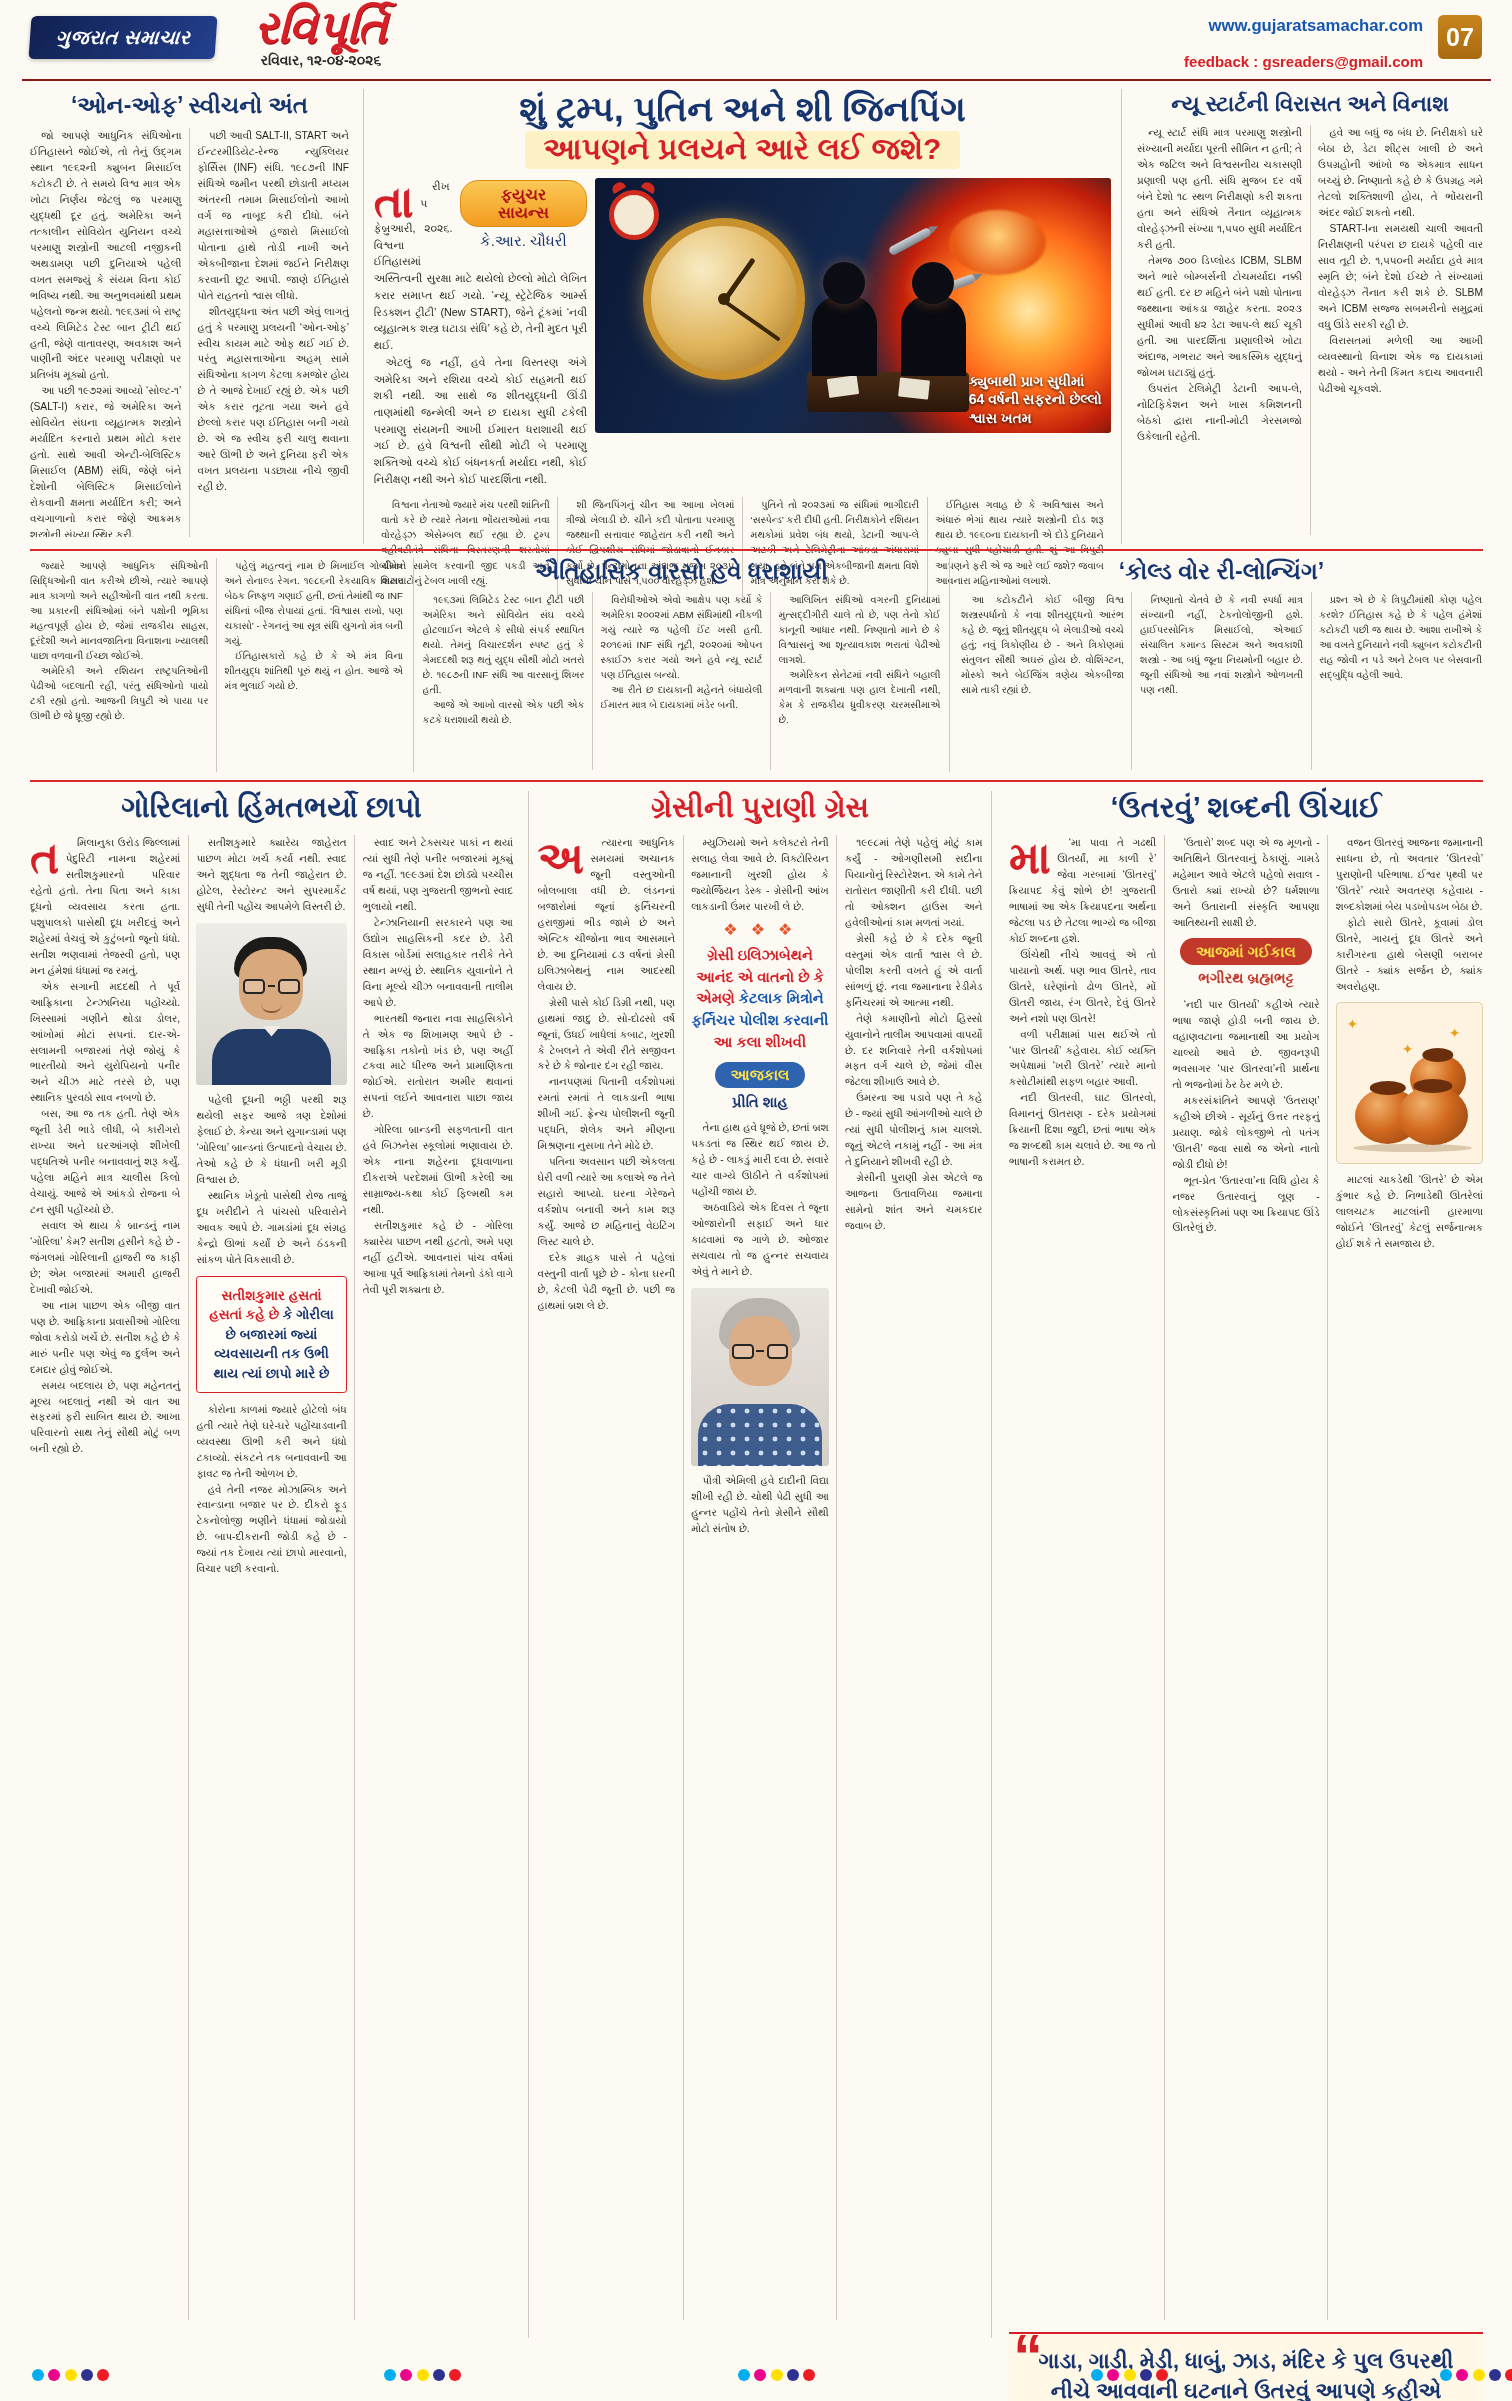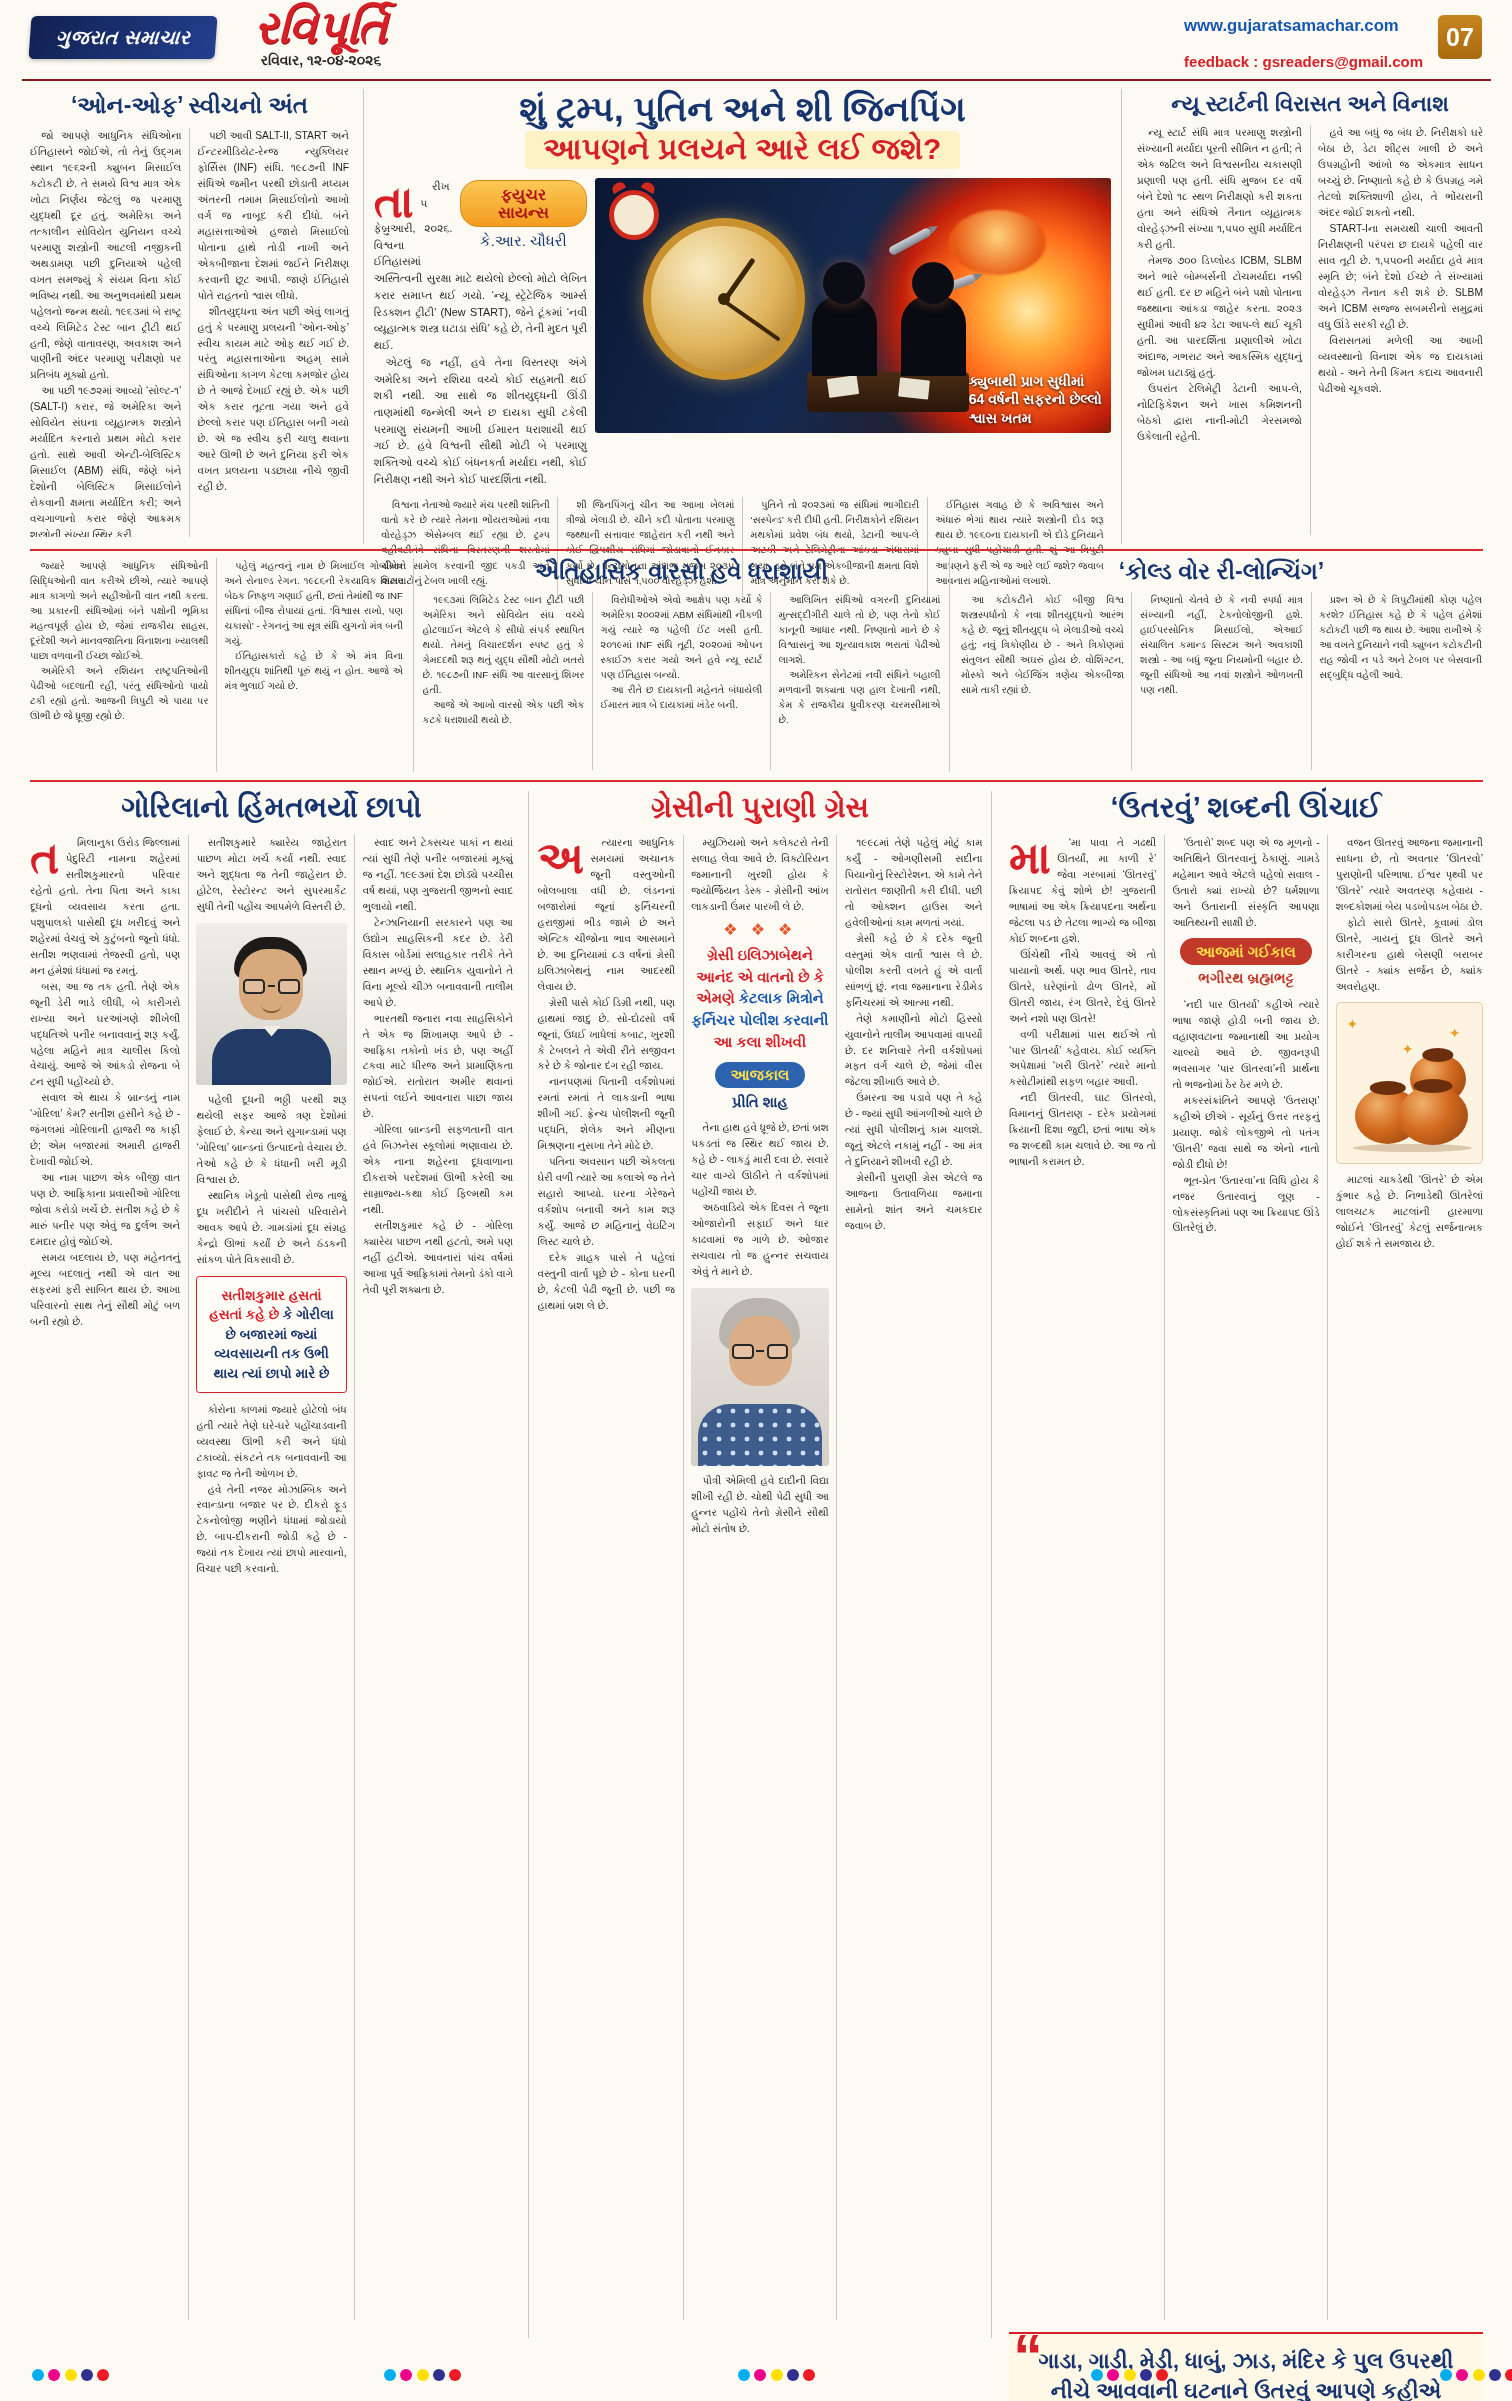--- a/index.html
+++ b/index.html
@@ -5,21 +5,21 @@
 *{box-sizing:border-box;margin:0;padding:0}
 html,body{background:#8a8a8a}
 .page{position:relative;width:1512px;height:2401px;margin:0 auto;background:#fdfaf3;font-family:"Liberation Sans",sans-serif;overflow:hidden}
 
 .masthead{position:absolute;left:0;top:0;width:100%;height:81px}
 .brand{position:absolute;left:30px;top:16px;width:186px;height:43px;background:linear-gradient(120deg,#10204f,#23408f);border-radius:5.4px;display:flex;align-items:center;justify-content:center;transform:skewX(-4deg);box-shadow:0 1.6px 4.3px rgba(0,0,0,.25)}
 .brand span{color:#fff;font-weight:bold;font-size:19.4px;font-style:italic;letter-spacing:0.5px}
 .title-block{position:absolute;left:213px;top:4.3px;width:216px;text-align:center}
 .sup-title{font-size:46px;font-weight:bold;font-style:italic;color:#d61f26;line-height:1.02;text-shadow:0.5px 0.5px 0 #8e0f14}
 .date-line{font-size:14px;font-weight:bold;color:#2a2a2a;margin-top:1.1px}
-.head-right{position:absolute;right:89px;top:16px;text-align:left}
+.head-right{position:absolute;right:89px;top:16px;text-align:right}
 .website{font-size:16.7px;font-weight:bold;color:#1557b0}
 .feedback{font-size:15px;font-weight:bold;color:#d61f26;margin-top:17px}
 .page-num{position:absolute;right:30px;top:15px;width:44px;height:44px;background:linear-gradient(#c8851e,#a96a10);border-radius:5.4px;color:#fff;font-size:25px;font-weight:bold;display:flex;align-items:center;justify-content:center}
 .head-rule{position:absolute;left:21.6px;top:79px;width:1469px;height:2.2px;background:#8b1a1a}
 
 .para{font-size:inherit;line-height:1.55;text-align:justify;text-indent:1.1em;color:#211e1b}
 .bodytxt{font-size:10.3px}
 .cols{display:flex;height:100%}
 .col{flex:1;padding:0 7.6px;overflow:hidden}
 .col+.col{border-left:0.5px solid #cfc8ba}
@@ -281,20 +281,21 @@
   </section>
   <div class="rule-red r-b"></div>
 
   <section class="feat f-gorilla bodytxt">
     <h2 class="hl h-navy feat-hl">ગોરિલાનો હિંમતભર્યો છાપો</h2>
     <div class="cols">
       <div class="col">
         <span class="dcap">ત</span>
         <div>
             <p class="para">મિલાનુકા ઉરોડ જિલ્લામાં પેદુરિટી નામના શહેરમાં સતીશકુમારનો પરિવાર રહેતો હતો. તેના પિતા અને કાકા દૂધનો વ્યવસાય કરતા હતા. પશુપાલકો પાસેથી દૂધ ખરીદવું અને શહેરમાં વેચવું એ કુટુંબનો જૂનો ધંધો. સતીશ ભણવામાં તેજસ્વી હતો, પણ મન હંમેશાં ધંધામાં જ રમતું.</p>
+            <p class="para">એક સગાની મદદથી તે પૂર્વ આફ્રિકાના ટેન્ઝાનિયા પહોંચ્યો. ખિસ્સામાં ગણીને થોડા ડોલર, આંખોમાં મોટાં સપનાં. દાર-એ-સલામની બજારમાં તેણે જોયું કે ભારતીયો અને યુરોપિયનો પનીર અને ચીઝ માટે તરસે છે, પણ સ્થાનિક પુરવઠો સાવ નબળો છે.</p>
             <p class="para">બસ, આ જ તક હતી. તેણે એક જૂની ડેરી ભાડે લીધી, બે કારીગરો રાખ્યા અને ઘરઆંગણે શીખેલી પદ્ધતિએ પનીર બનાવવાનું શરૂ કર્યું. પહેલા મહિને માત્ર ચાલીસ કિલો વેચાયું. આજે એ આંકડો રોજના બે ટન સુધી પહોંચ્યો છે.</p>
             <p class="para">સવાલ એ થાય કે બ્રાન્ડનું નામ ‘ગોરિલા’ કેમ? સતીશ હસીને કહે છે - જંગલમાં ગોરિલાની હાજરી જ કાફી છે; એમ બજારમાં અમારી હાજરી દેખાવી જોઈએ.</p>
             <p class="para">આ નામ પાછળ એક બીજી વાત પણ છે. આફ્રિકાના પ્રવાસીઓ ગોરિલા જોવા કરોડો ખર્ચે છે. સતીશ કહે છે કે મારું પનીર પણ એવું જ દુર્લભ અને દમદાર હોવું જોઈએ.</p>
             <p class="para">સમય બદલાય છે, પણ મહેનતનું મૂલ્ય બદલાતું નથી એ વાત આ સફરમાં ફરી સાબિત થાય છે. આખા પરિવારનો સાથ તેનું સૌથી મોટું બળ બની રહ્યો છે.</p>
           </div>
       </div>
       <div class="col">
         <div>
             <p class="para">સતીશકુમારે ક્યારેય જાહેરાત પાછળ મોટા ખર્ચ કર્યા નથી. સ્વાદ અને શુદ્ધતા જ તેની જાહેરાત છે. હોટેલ, રેસ્ટોરન્ટ અને સુપરમાર્કેટ સુધી તેની પહોંચ આપમેળે વિસ્તરી છે.</p>
           </div>

